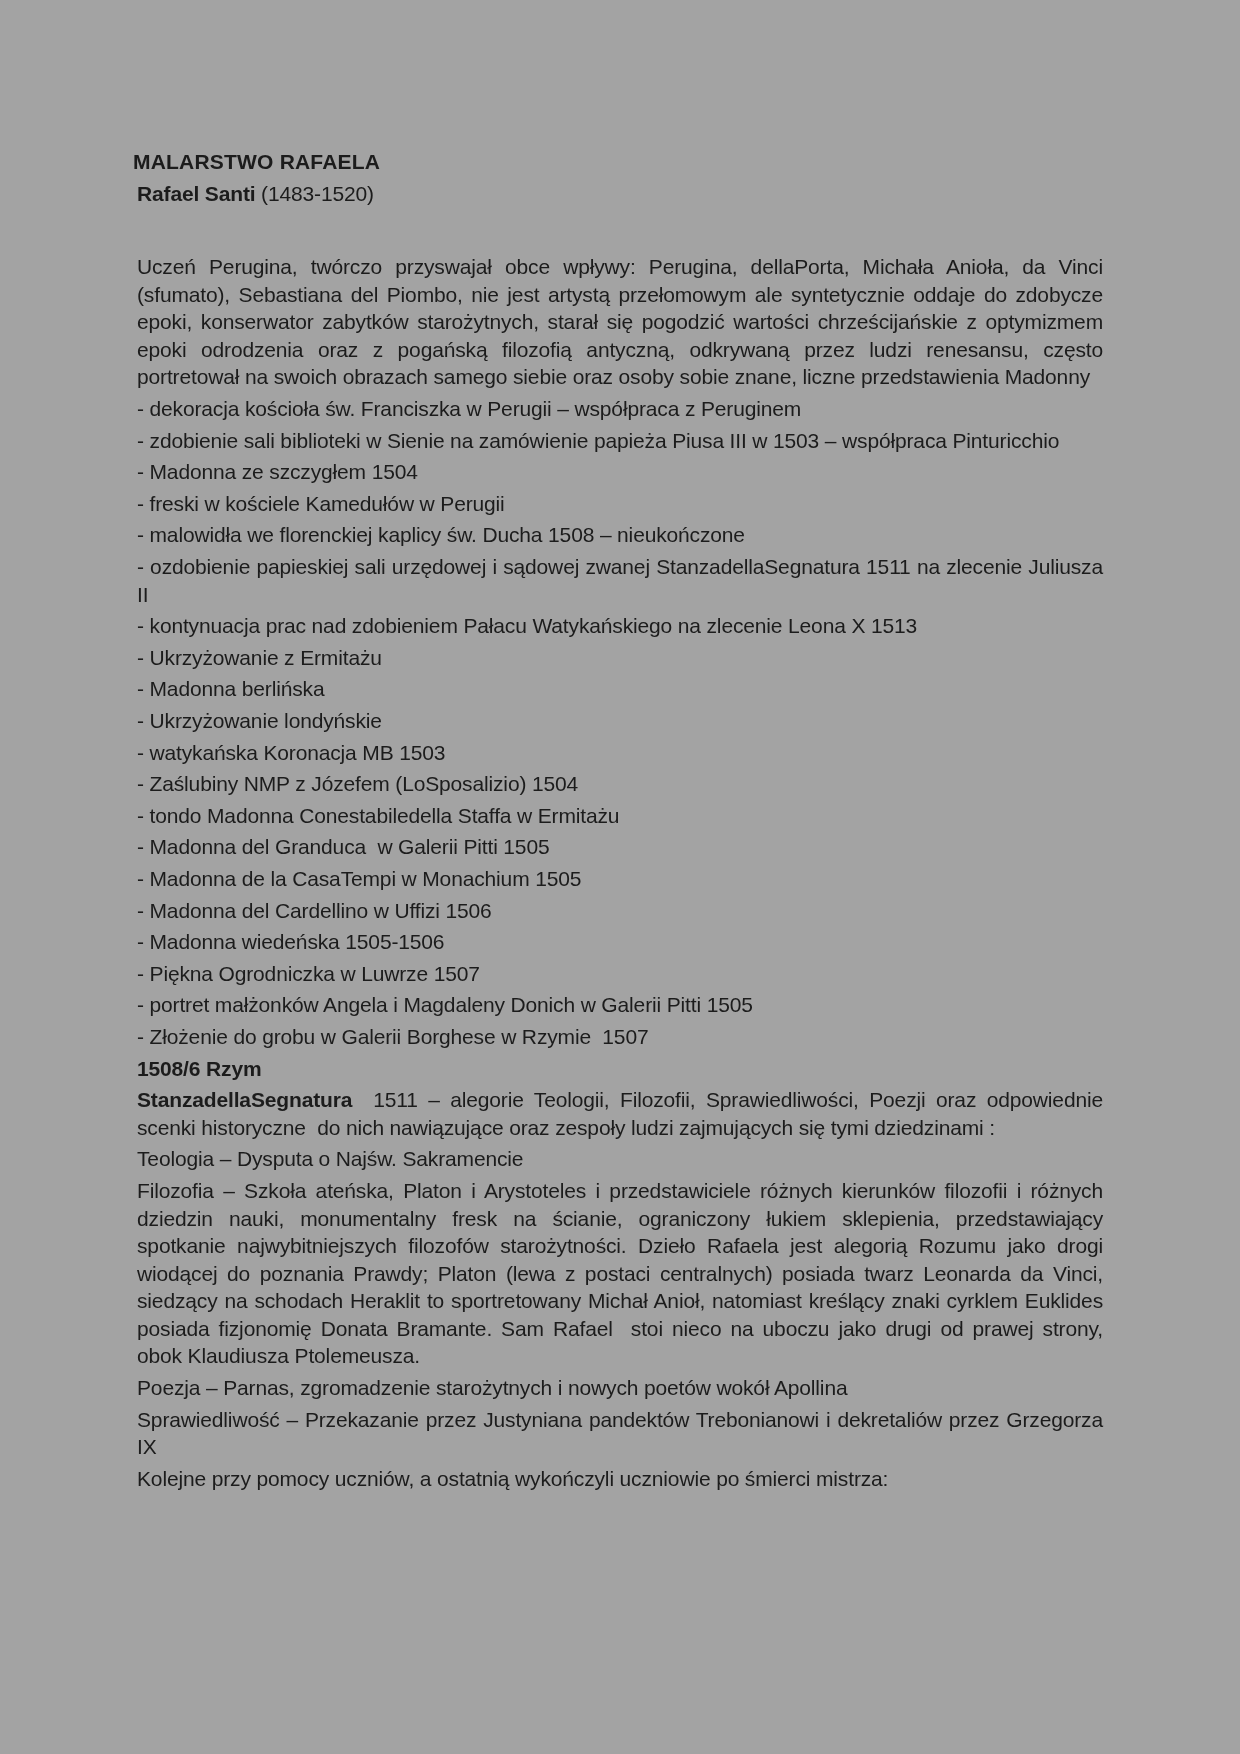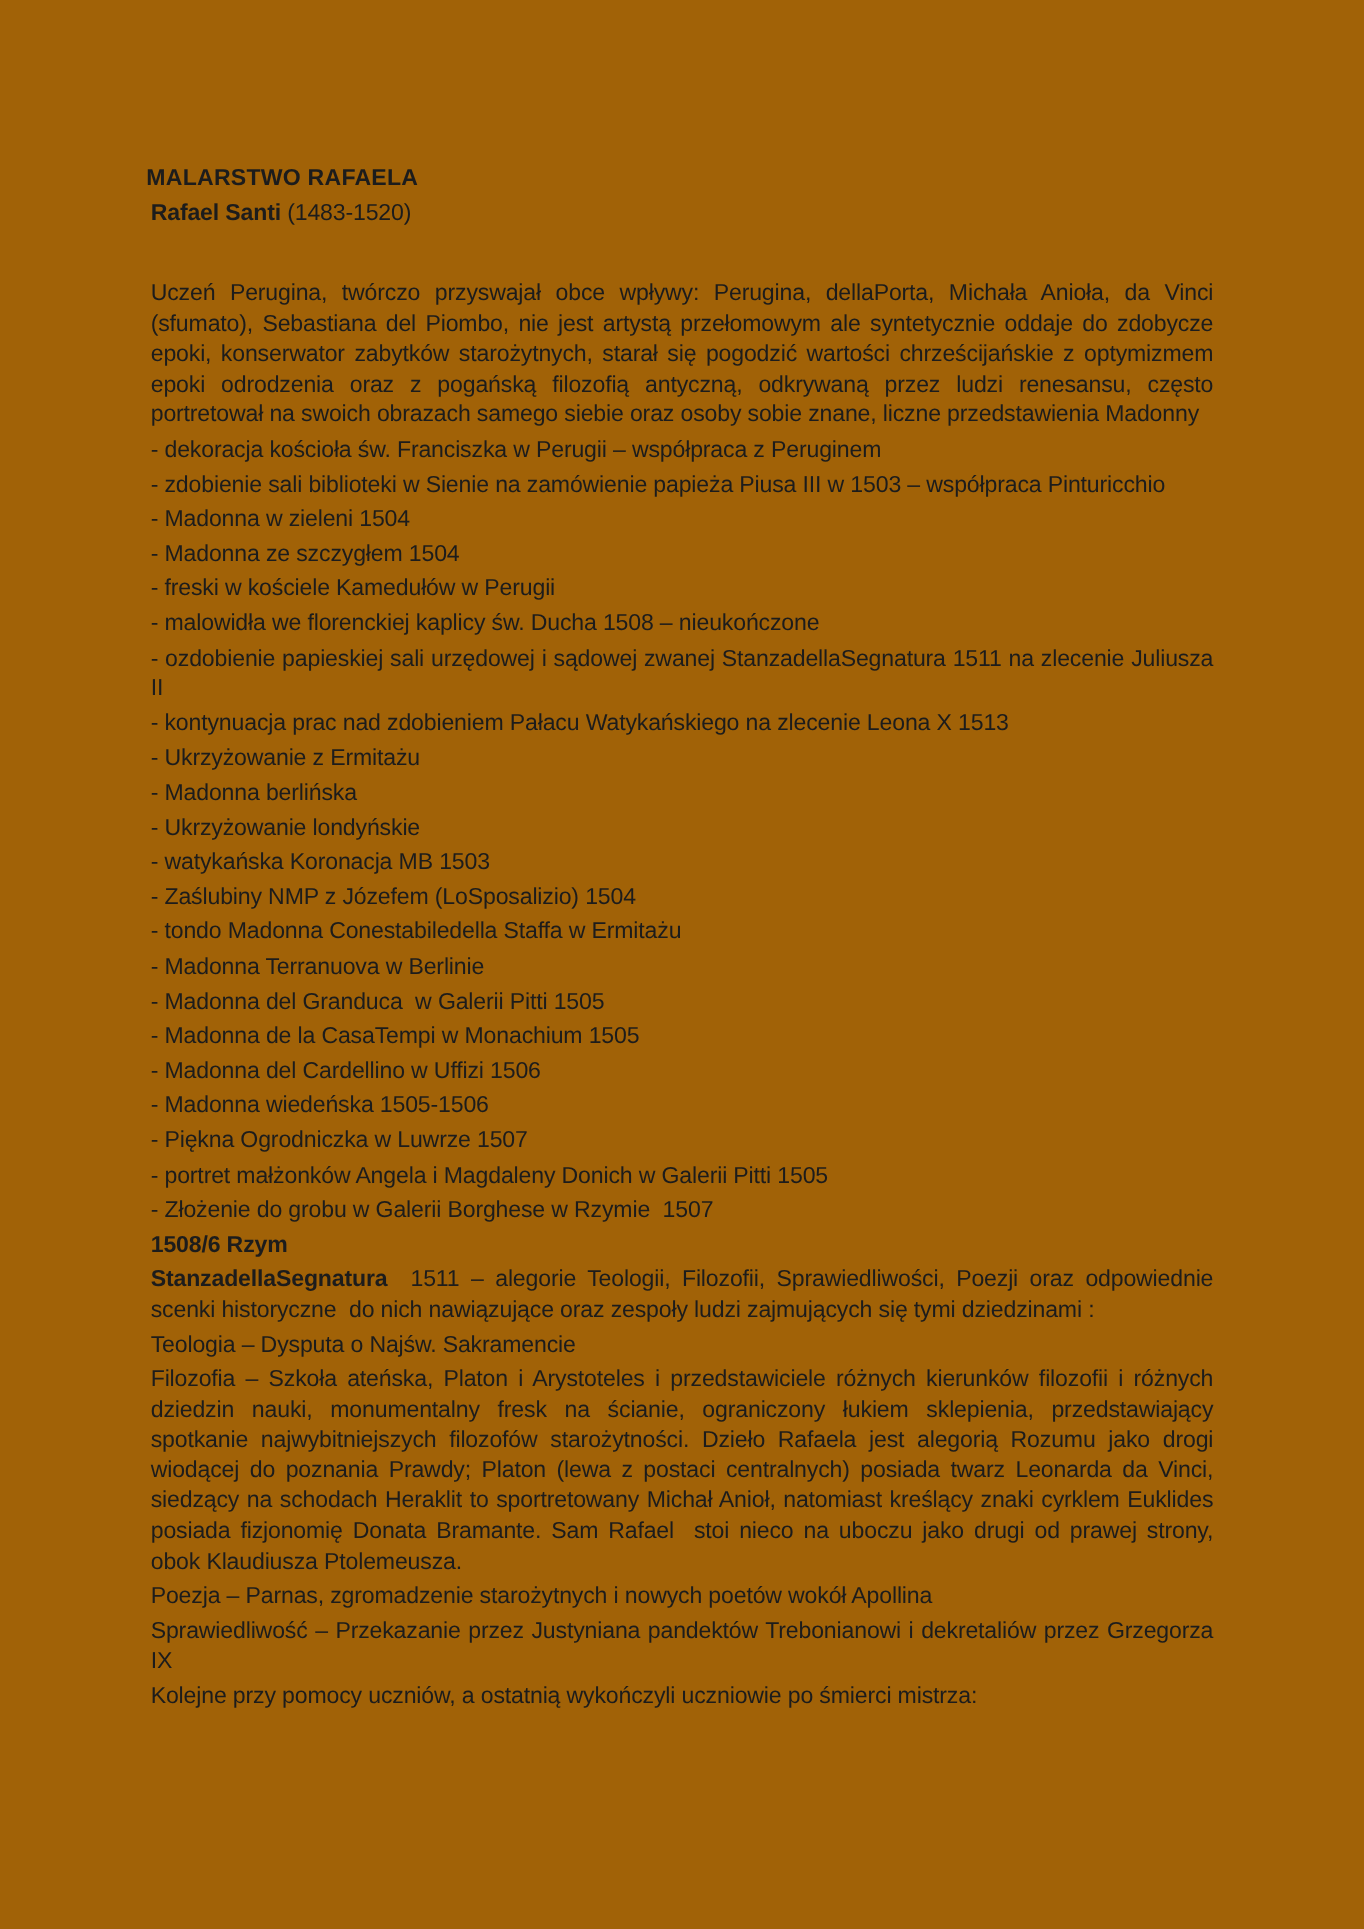--- a/index.html
+++ b/index.html
@@ -8,21 +8,21 @@
     height: 1754px;
     background: #ffffff;
     color: #1c1c1c;
     font-family: "Liberation Sans", sans-serif;
   }
   .page {
     box-sizing: border-box;
     width: 1240px;
     height: 1754px;
     padding: 148px 133px 40px 133px;
-    background: #a16207;
+    background: #a3a3a3;
     overflow: hidden;
   }
   .title {
     font-size: 21px;
     font-weight: bold;
     line-height: 27.5px;
     margin: 0;
     letter-spacing: 0.2px;
   }
   .author {
@@ -45,33 +45,31 @@
 </head>
 <body>
 
 <div class="page">
   <h1 class="title">MALARSTWO RAFAELA</h1>
   <p class="line left author"><span class="b">Rafael Santi</span><span> (1483-1520)</span></p>
   <div class="doc-body">
       <p class="line justify"><span>Uczeń Perugina, twórczo przyswajał obce wpływy: Perugina, dellaPorta, Michała Anioła, da Vinci (sfumato), Sebastiana del Piombo, nie jest artystą przełomowym ale syntetycznie oddaje do zdobycze epoki, konserwator zabytków starożytnych, starał się pogodzić wartości chrześcijańskie z optymizmem epoki odrodzenia oraz z pogańską filozofią antyczną, odkrywaną przez ludzi renesansu, często portretował na swoich obrazach samego siebie oraz osoby sobie znane, liczne przedstawienia Madonny</span></p>
       <p class="line left"><span>- dekoracja kościoła św. Franciszka w Perugii – współpraca z Peruginem</span></p>
       <p class="line left"><span>- zdobienie sali biblioteki w Sienie na zamówienie papieża Piusa III w 1503 – współpraca Pinturicchio</span></p>
-      <p class="line left"><span>- Madonna w zieleni 1504</span></p>
       <p class="line left"><span>- Madonna ze szczygłem 1504</span></p>
       <p class="line left"><span>- freski w kościele Kamedułów w Perugii</span></p>
       <p class="line left"><span>- malowidła we florenckiej kaplicy św. Ducha 1508 – nieukończone</span></p>
       <p class="line justify"><span>- ozdobienie papieskiej sali urzędowej i sądowej zwanej StanzadellaSegnatura 1511 na zlecenie Juliusza II</span></p>
       <p class="line left"><span>- kontynuacja prac nad zdobieniem Pałacu Watykańskiego na zlecenie Leona X 1513</span></p>
       <p class="line left"><span>- Ukrzyżowanie z Ermitażu</span></p>
       <p class="line left"><span>- Madonna berlińska</span></p>
       <p class="line left"><span>- Ukrzyżowanie londyńskie</span></p>
       <p class="line left"><span>- watykańska Koronacja MB 1503</span></p>
       <p class="line left"><span>- Zaślubiny NMP z Józefem (LoSposalizio) 1504</span></p>
       <p class="line left"><span>- tondo Madonna Conestabiledella Staffa w Ermitażu</span></p>
-      <p class="line left"><span>- Madonna Terranuova w Berlinie</span></p>
       <p class="line left"><span>- Madonna del Granduca  w Galerii Pitti 1505</span></p>
       <p class="line left"><span>- Madonna de la CasaTempi w Monachium 1505</span></p>
       <p class="line left"><span>- Madonna del Cardellino w Uffizi 1506</span></p>
       <p class="line left"><span>- Madonna wiedeńska 1505-1506</span></p>
       <p class="line left"><span>- Piękna Ogrodniczka w Luwrze 1507</span></p>
       <p class="line left"><span>- portret małżonków Angela i Magdaleny Donich w Galerii Pitti 1505</span></p>
       <p class="line left"><span>- Złożenie do grobu w Galerii Borghese w Rzymie  1507</span></p>
       <p class="line left"><span class="b">1508/6 Rzym</span></p>
       <p class="line justify"><span class="b">StanzadellaSegnatura</span><span>  1511 – alegorie Teologii, Filozofii, Sprawiedliwości, Poezji oraz odpowiednie scenki historyczne  do nich nawiązujące oraz zespoły ludzi zajmujących się tymi dziedzinami :</span></p>
       <p class="line left"><span>Teologia – Dysputa o Najśw. Sakramencie</span></p>

